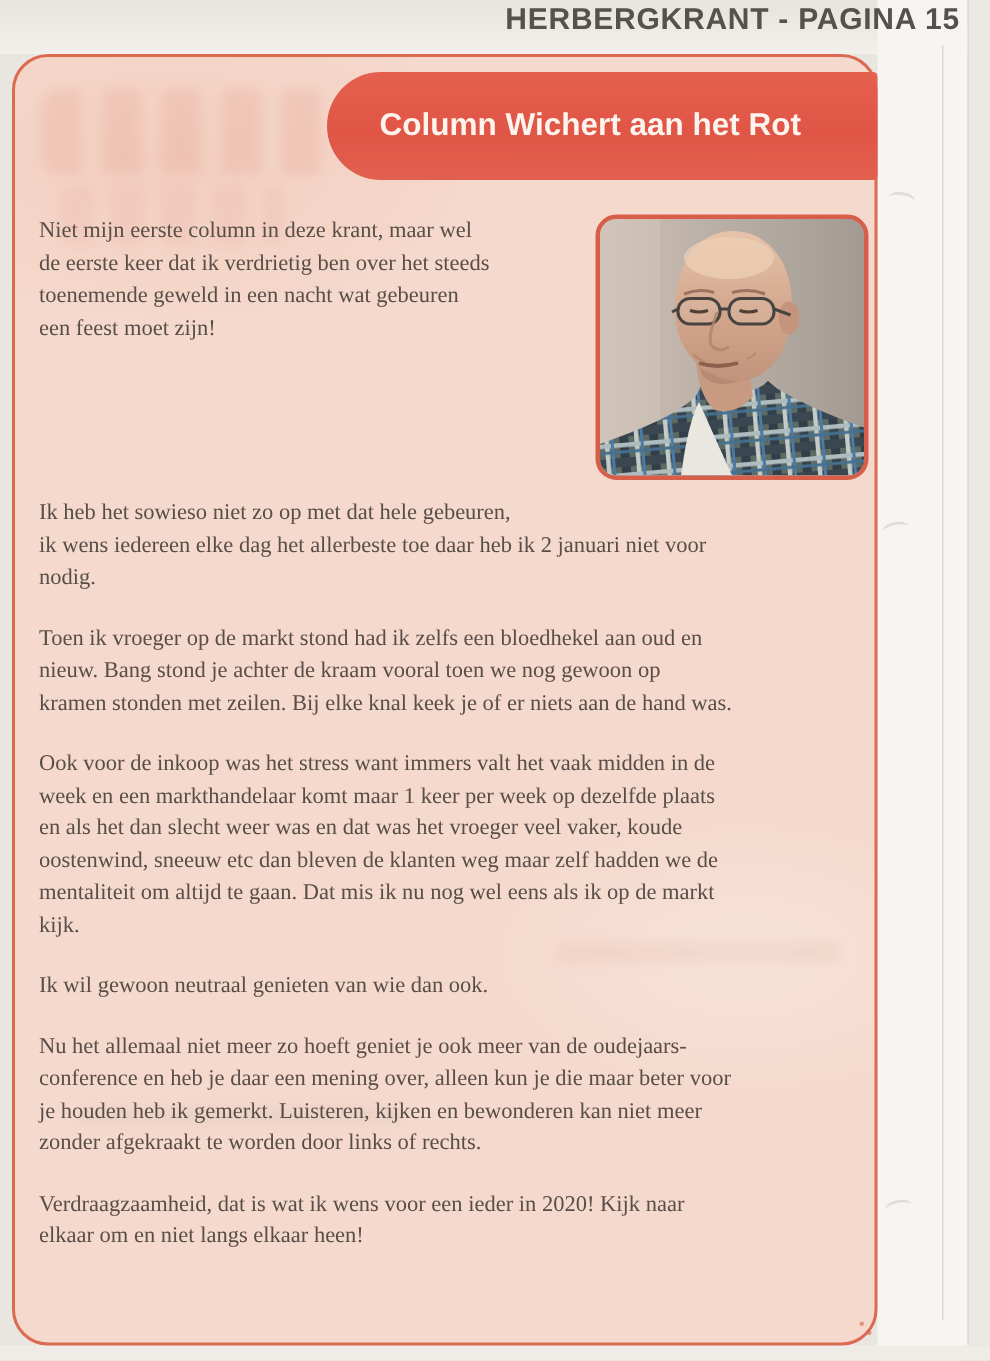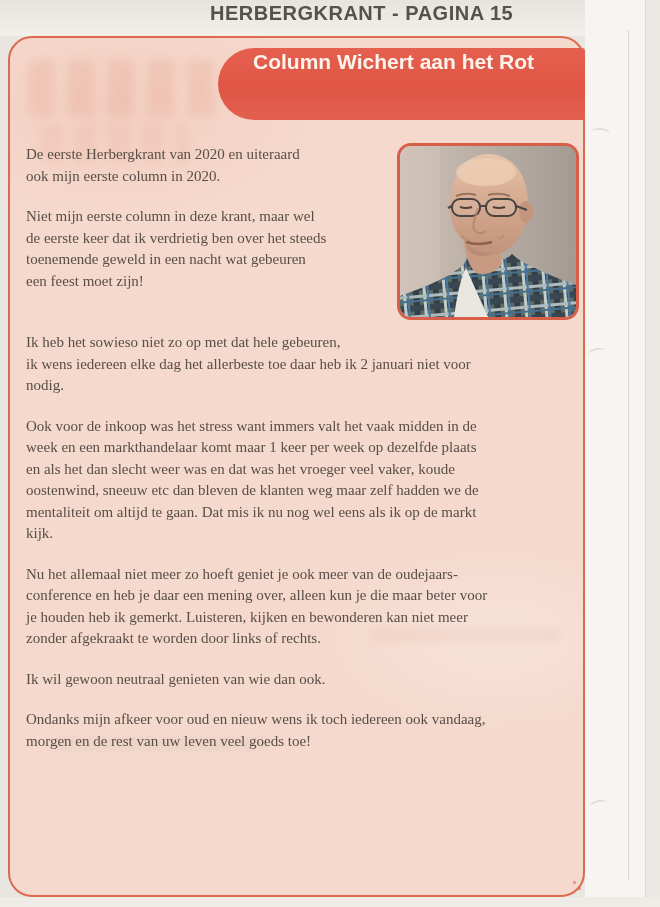--- a/index.html
+++ b/index.html
@@ -20,21 +20,21 @@
     background:#efece8;}
   .crease-line{position:absolute;left:628px;top:30px;width:1px;height:850px;
     background:#dcd9d4;}
   .crease-mark{position:absolute;background:transparent;border-top:2px solid #e0ddd7;
     border-radius:50%;width:18px;height:8px;transform:rotate(-12deg);}
   .crease-mark.m1{left:588px;top:348px;}
   .crease-mark.m2{left:590px;top:800px;}
   .crease-mark.m3{left:592px;top:128px;transform:rotate(8deg);}
 
   
-  .page-title{position:absolute;left:210px;top:2px;width:430px;text-align:left;
+  .page-title{position:absolute;left:210px;top:2px;width:430px;text-align:right;
     font-family:"Liberation Sans",sans-serif;font-weight:bold;font-size:20px;
     letter-spacing:.5px;color:#55514d;}
 
   
   .panel{position:absolute;left:8px;top:36px;width:573px;height:857px;
     background:
       radial-gradient(ellipse 300px 160px at 18% 8%,rgba(233,173,155,.25),rgba(233,173,155,0) 70%),
       radial-gradient(ellipse 260px 140px at 85% 70%,rgba(255,255,255,.25),rgba(255,255,255,0) 70%),
       #f5d9cc;
     border:2px solid #dc6a50;border-radius:24px;}
@@ -48,21 +48,21 @@
   .bleed.b3{left:360px;top:590px;width:190px;height:14px;border-radius:6px;
     background:#c98a76;opacity:.10;}
   .bleed.b4{left:40px;top:700px;width:220px;height:12px;border-radius:6px;
     background:#9aa08e;opacity:.10;}
   .speck{position:absolute;width:3px;height:3px;border-radius:50%;background:#d2604a;opacity:.6;}
 
   
   .banner{position:absolute;top:10px;right:-2px;width:367px;height:72px;
     background:linear-gradient(180deg,#e5604f 0%,#e05546 55%,#e2604f 100%);
     border-radius:36px 3px 3px 36px;
-    display:flex;flex-direction:row;justify-content:center;
+    display:flex;flex-direction:column;justify-content:center;
     text-align:center;padding-right:16px;box-sizing:border-box;}
   .banner .line{font-family:"Liberation Sans",sans-serif;font-weight:bold;
     font-size:21px;line-height:28px;color:#fdf4ed;}
 
   
   .content{position:absolute;left:8px;top:106px;width:561px;}
   .photo-frame{float:right;width:176px;height:171px;margin:-1px 0 12px 10px;
     border:3px solid #d75f4a;border-radius:14px;overflow:hidden;
     background:#b3aaa2;}
   .photo-frame svg{display:block;}
@@ -152,36 +152,37 @@
         <path d="M93,61 Q99,63 105,61" stroke="#4f3f36" stroke-width="2" fill="none"></path>
 
         <path d="M78,62 C75,72 72,78 74,84 C77,88 83,88 86,85" stroke="#b08468" stroke-width="2" fill="none" opacity="0.8"></path>
 
         <path d="M66,96 Q78,100 92,96" stroke="#8d5f4e" stroke-width="2.5" fill="none"></path>
         <path d="M62,90 Q66,94 70,95" stroke="#b08468" stroke-width="1.5" fill="none" opacity="0.7"></path>
         <path d="M98,93 Q102,92 104,89" stroke="#b08468" stroke-width="1.5" fill="none" opacity="0.7"></path>
       </svg>
     </div>
 
-    <p>De eerste Herbergkrant van 2020 en uiteraard
-ook mijn eerste column in 2020.</p>
     <p>Niet mijn eerste column in deze krant, maar wel
 de eerste keer dat ik verdrietig ben over het steeds
 toenemende geweld in een nacht wat gebeuren
 een feest moet zijn!</p>
     <p class="clear">Ik heb het sowieso niet zo op met dat hele gebeuren,
 ik wens iedereen elke dag het allerbeste toe daar heb ik 2 januari niet voor
 nodig.</p>
+    <p>Toen ik vroeger op de markt stond had ik zelfs een bloedhekel aan oud en
+nieuw. Bang stond je achter de kraam vooral toen we nog gewoon op
+kramen stonden met zeilen. Bij elke knal keek je of er niets aan de hand was.</p>
     <p>Ook voor de inkoop was het stress want immers valt het vaak midden in de
 week en een markthandelaar komt maar 1 keer per week op dezelfde plaats
 en als het dan slecht weer was en dat was het vroeger veel vaker, koude
 oostenwind, sneeuw etc dan bleven de klanten weg maar zelf hadden we de
 mentaliteit om altijd te gaan. Dat mis ik nu nog wel eens als ik op de markt
 kijk.</p>
+    <p>Ik wil gewoon neutraal genieten van wie dan ook.</p>
     <p>Nu het allemaal niet meer zo hoeft geniet je ook meer van de oudejaars-
 conference en heb je daar een mening over, alleen kun je die maar beter voor
 je houden heb ik gemerkt. Luisteren, kijken en bewonderen kan niet meer
 zonder afgekraakt te worden door links of rechts.</p>
-    <p>Ik wil gewoon neutraal genieten van wie dan ook.</p>
-    <p>Ondanks mijn afkeer voor oud en nieuw wens ik toch iedereen ook vandaag,
-morgen en de rest van uw leven veel goeds toe!</p>
+    <p>Verdraagzaamheid, dat is wat ik wens voor een ieder in 2020! Kijk naar
+elkaar om en niet langs elkaar heen!</p>
   </div>
 </div>
 
 </body></html>

